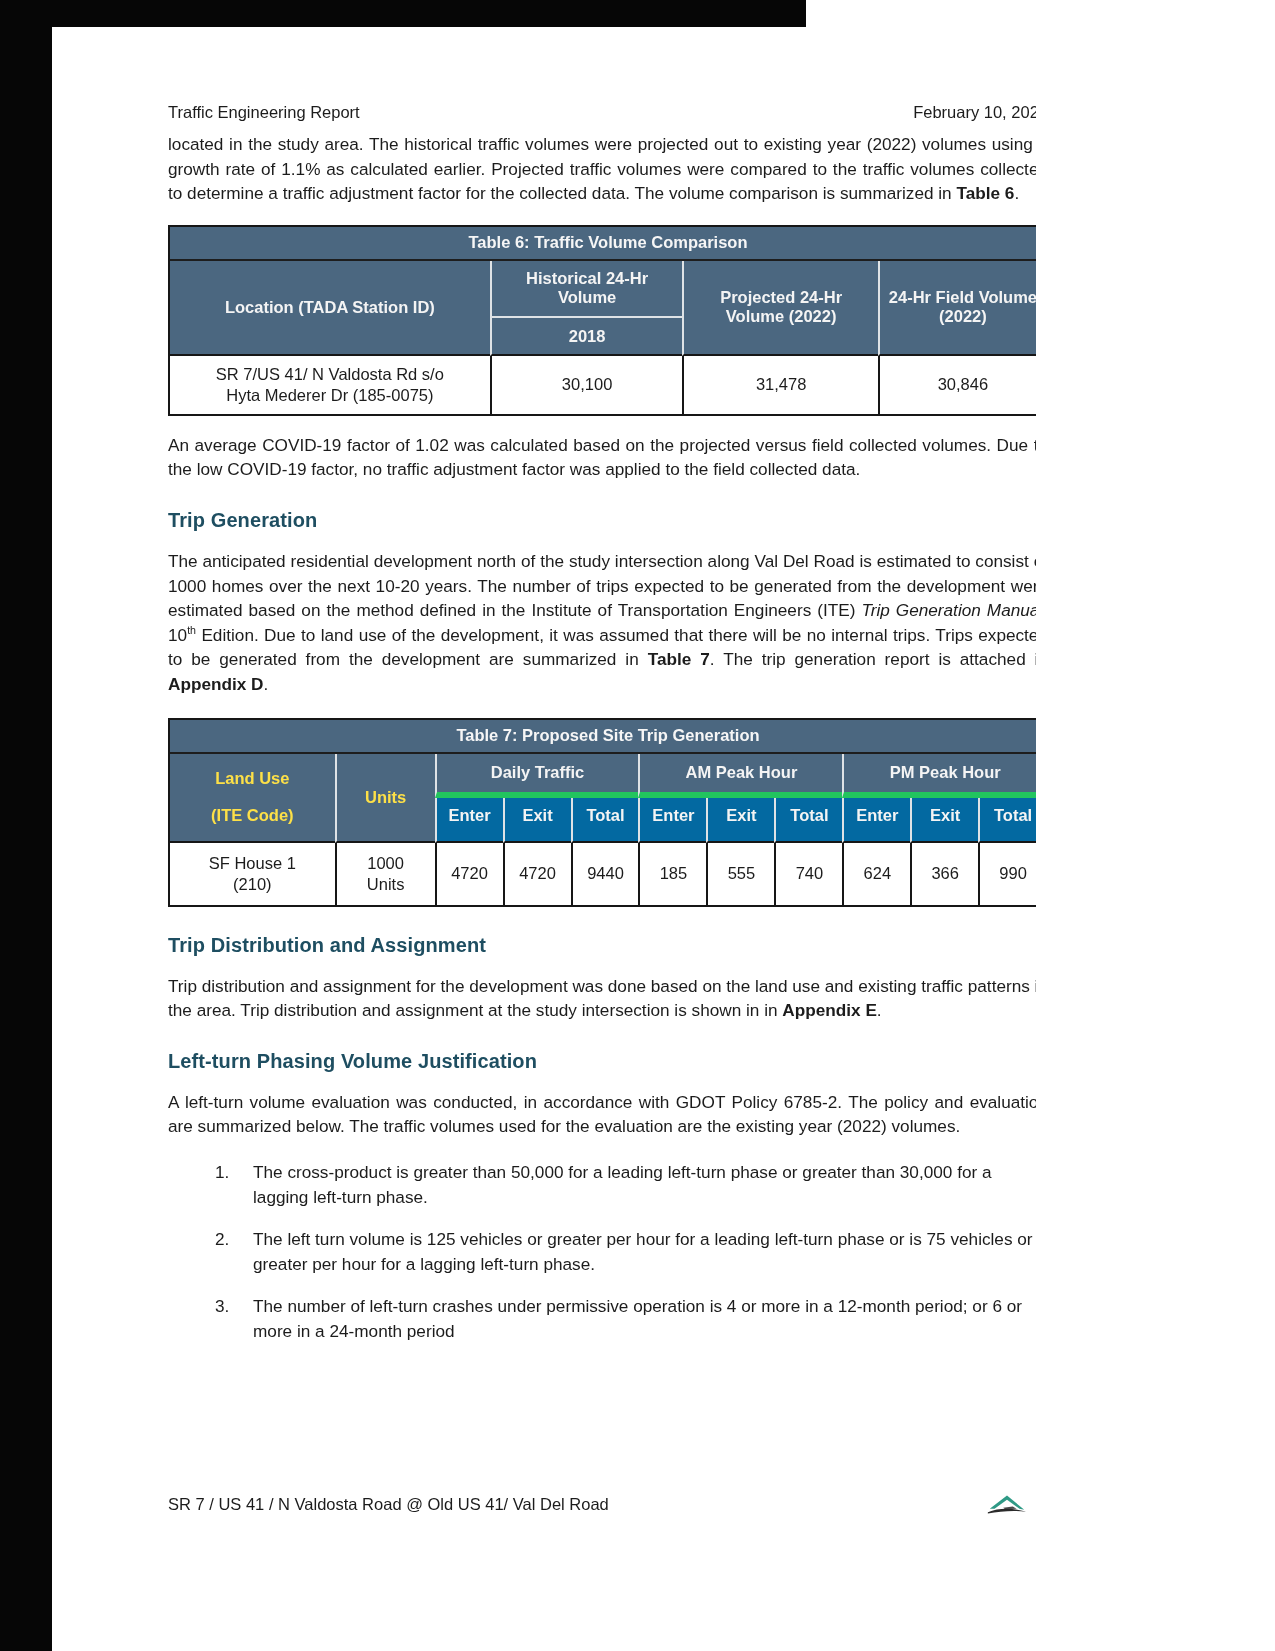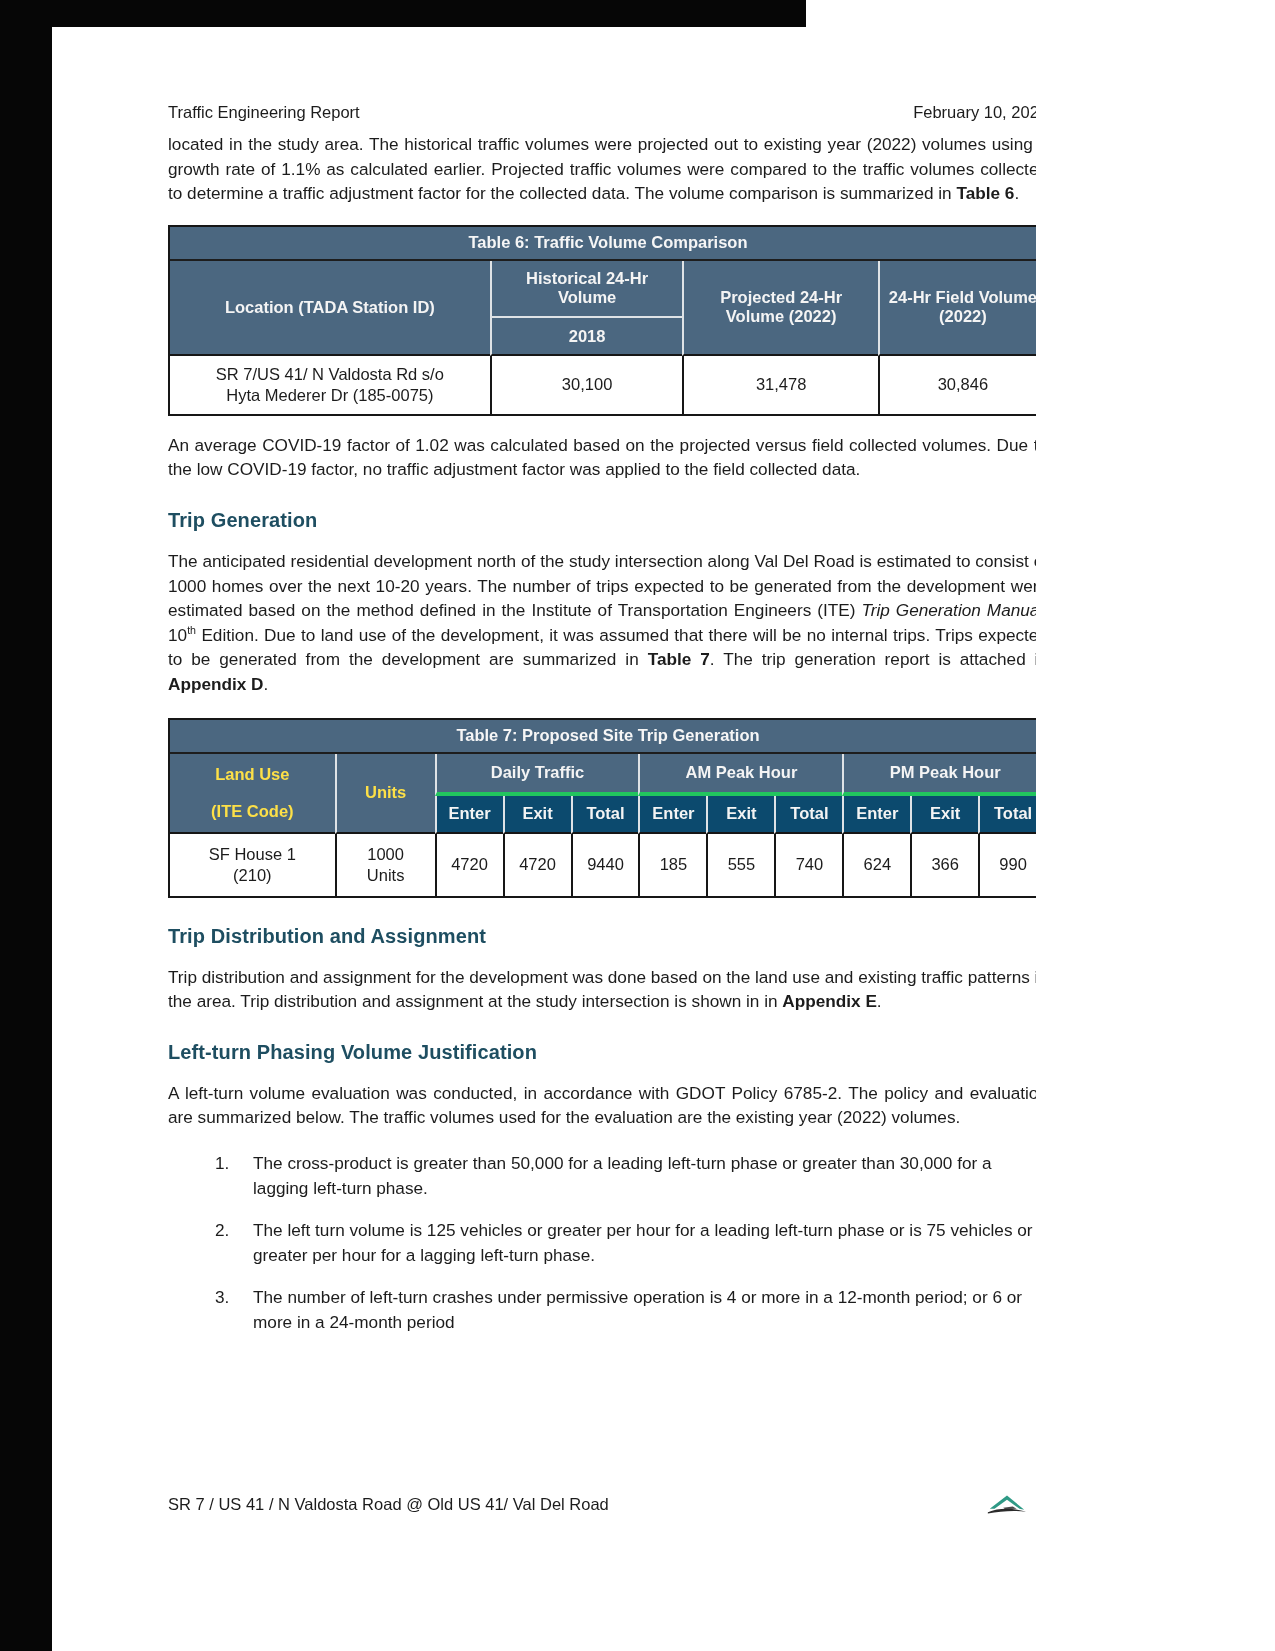--- a/index.html
+++ b/index.html
@@ -32,23 +32,23 @@
   .split-top { border-bottom:2px solid #dfe3e6; padding:8px 4px 9px; }
   .split-bot { padding:9px 4px 8px; }
   td.dcell { background:#ffffff; padding:8px 4px; vertical-align:middle; line-height:21px; }
   td.dcell + td.dcell { border-left:2px solid #161616; }
 
   table.t6 { margin-top:19px; }
   table.t6 td.hcell { height:92px; }
   table.t6 .split { padding:0;margin-left:44px; }
   table.t7 { margin-top:21px; }
   td.gcell { background:#4b6780; color:#f4f4f4; font-weight:bold; padding:9px 12px 10px;
-             border-bottom:4px solid #22c55e; }
+             border-bottom:6px solid #22c55e; }
   td.gcell + td.gcell, td.rowspan-cell + td.gcell { border-left:2px solid #dfe3e6; }
-  td.subcell { background:#0c4a6e; color:#f4f4f4; font-weight:bold; padding:8px 2px 9px;
+  td.subcell { background:#0369a1; color:#f4f4f4; font-weight:bold; padding:8px 2px 16px;
                border-bottom:2.5px solid #161616; }
   td.subcell + td.subcell { border-left:2px solid #dfe3e6; }
   td.rowspan-cell { background:#4b6780; color:#fde047; font-weight:bold; vertical-align:middle;
                     border-bottom:2.5px solid #161616; line-height:23px; }
   td.rowspan-cell + td.rowspan-cell { border-left:2px solid #dfe3e6; }
   td.subcell.first-of-group { border-left:2px solid #dfe3e6; }
   table.t7 td.dcell { padding:10px 2px; }
 
   .list { margin-top:21px; }
   .list-item { display:flex; margin-top:18px; font-size:17.2px; line-height:24.6px; }

